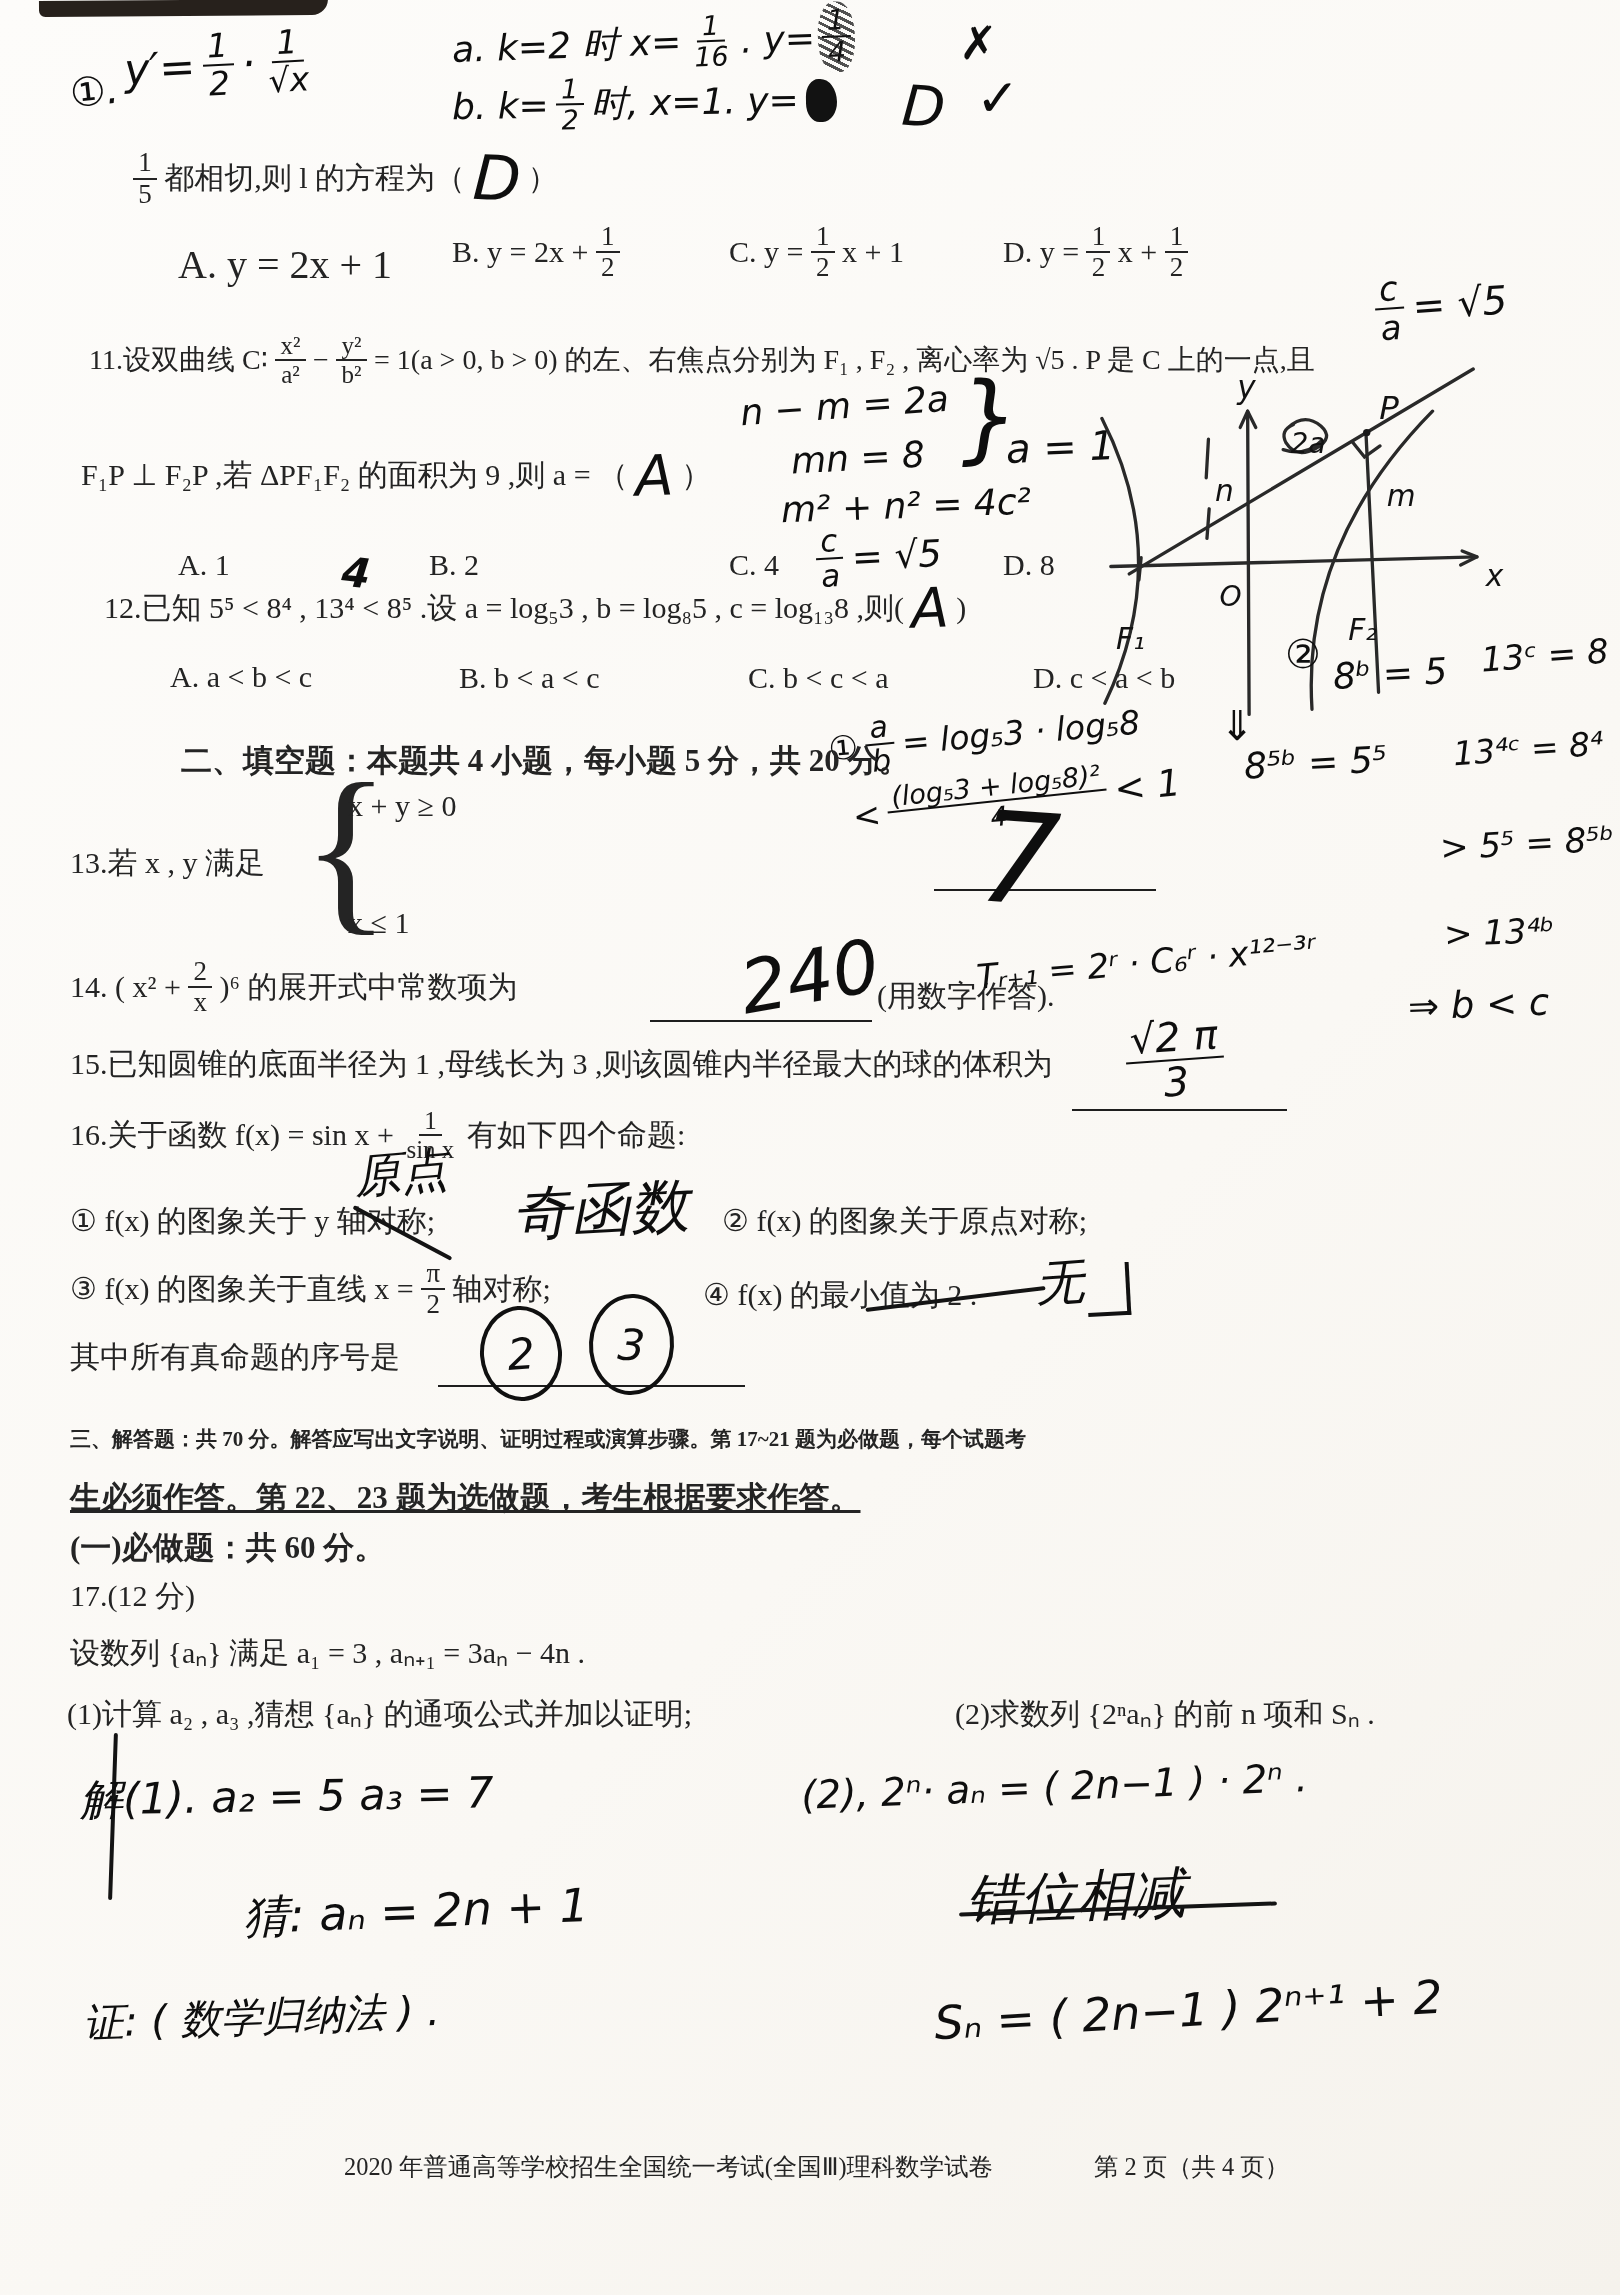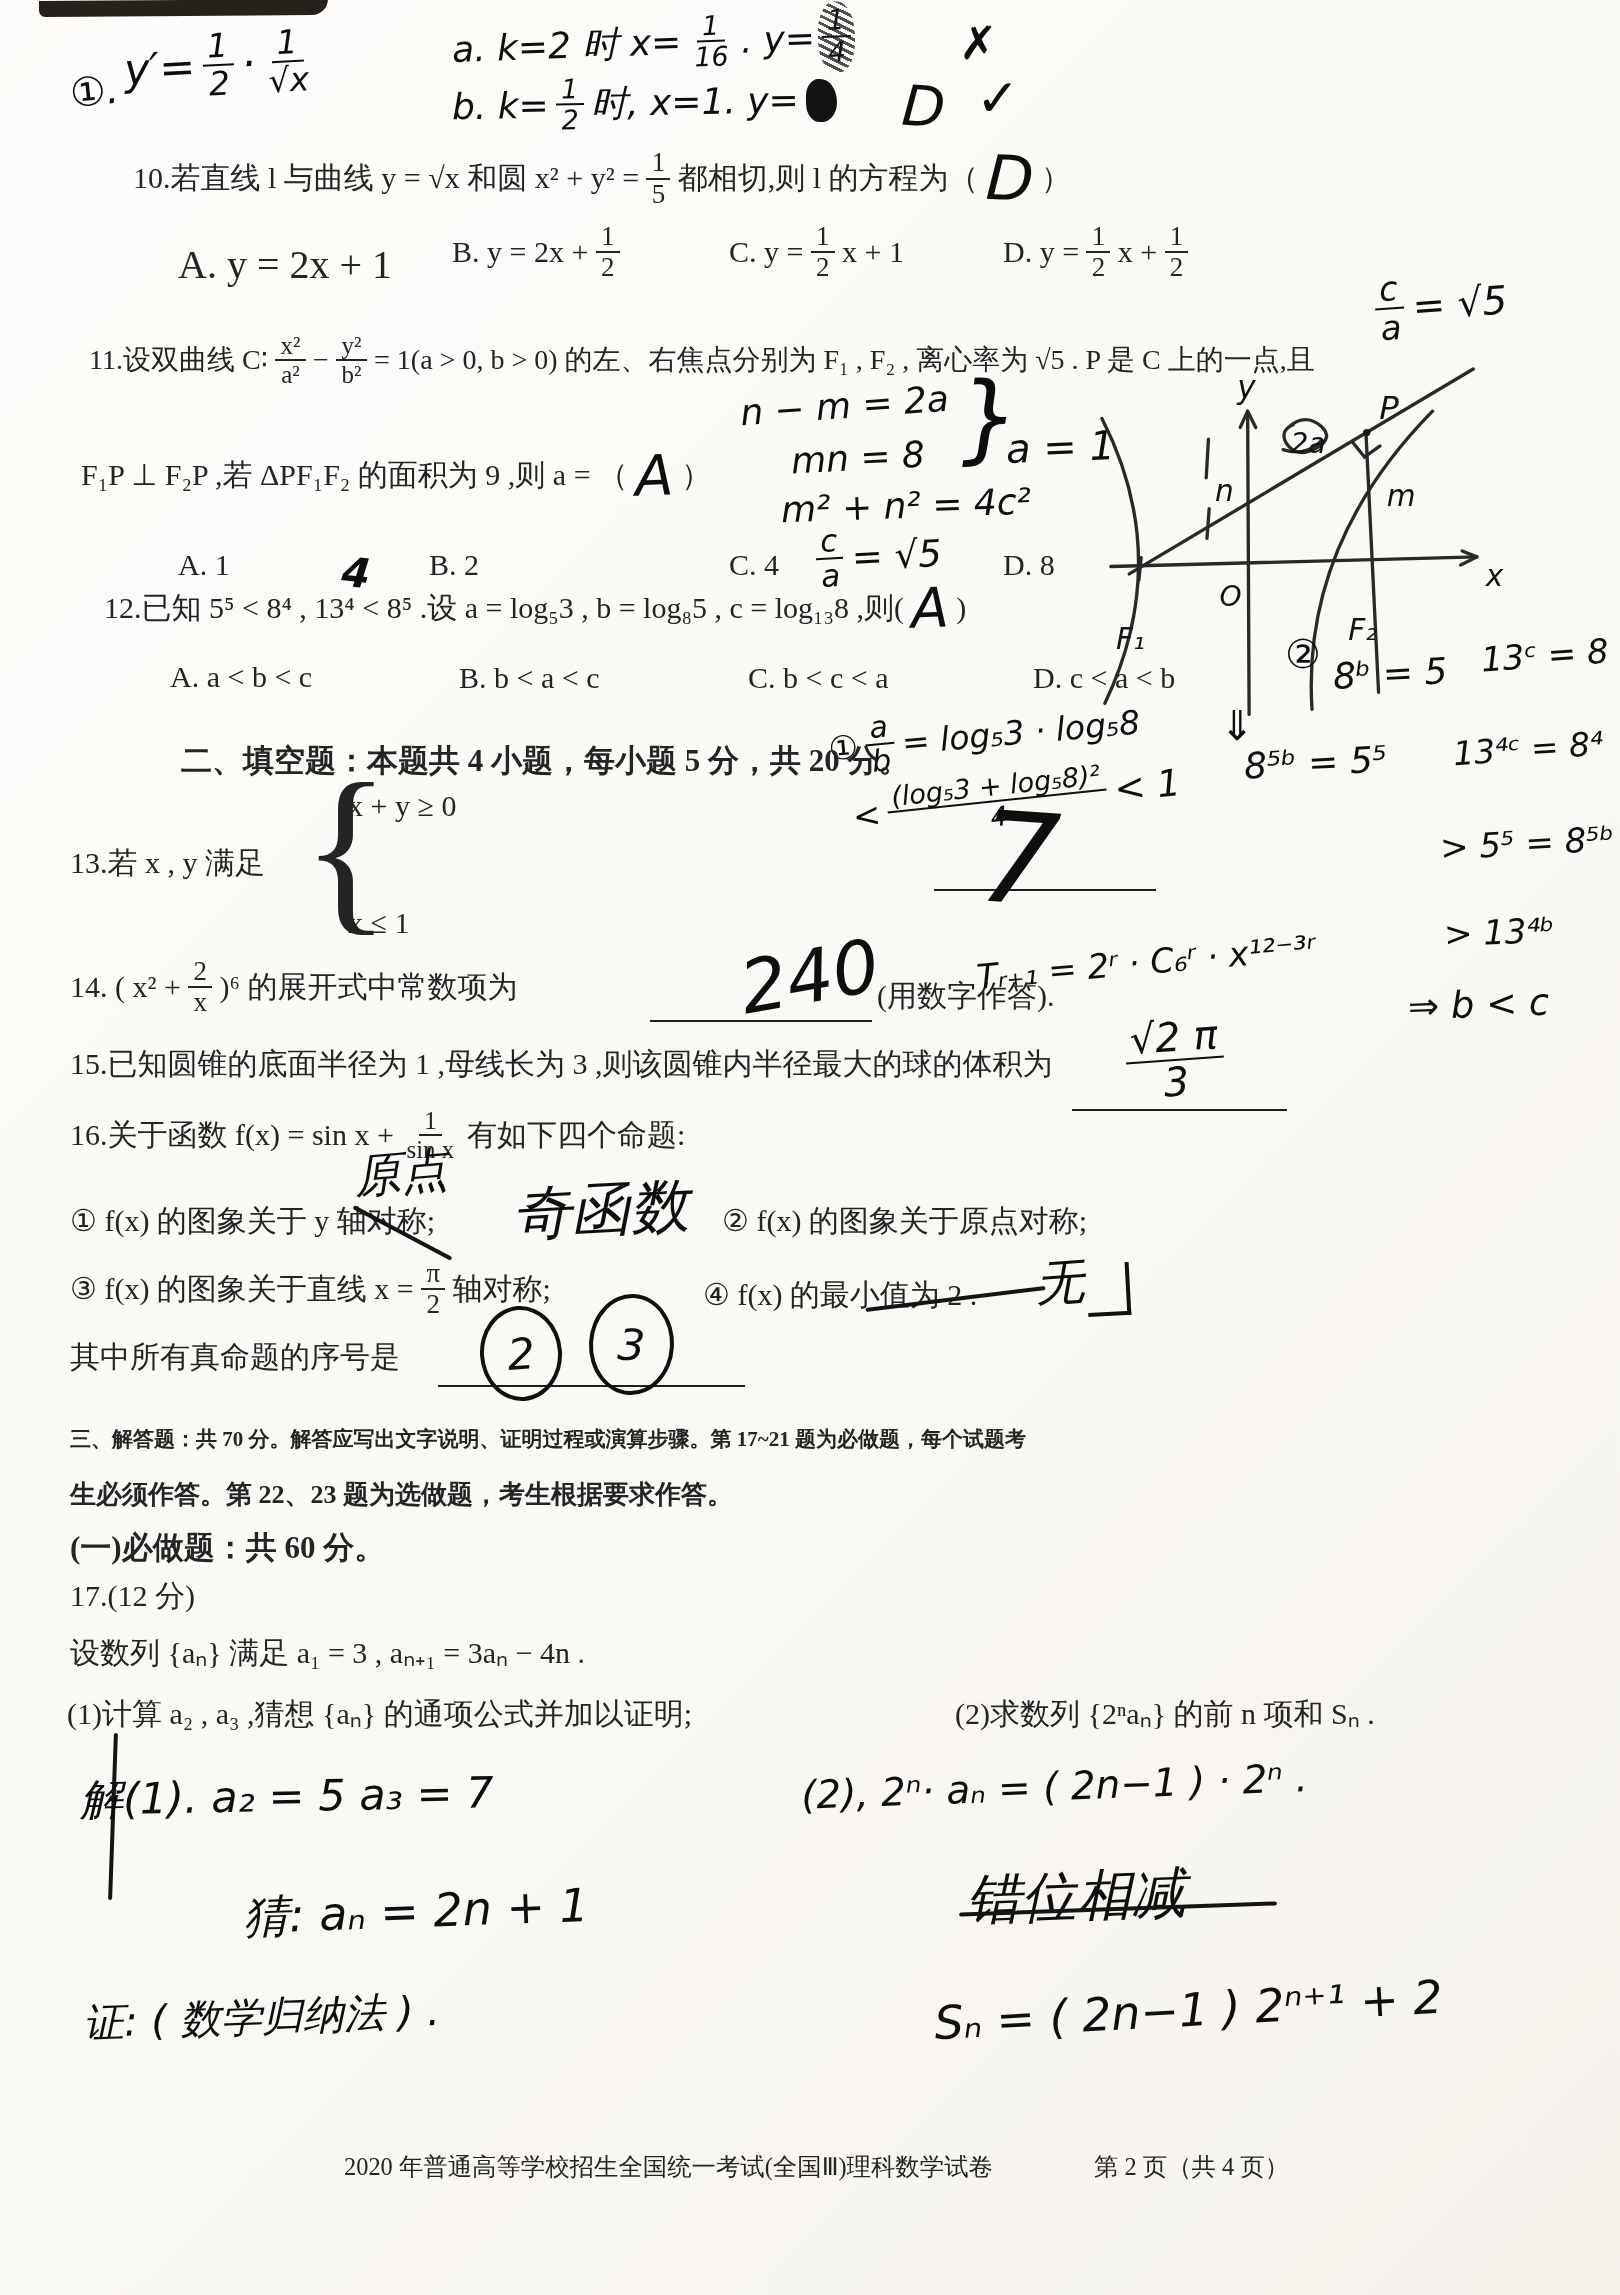--- a/index.html
+++ b/index.html
@@ -61,21 +61,20 @@
         <span class="num">1</span>
         <span class="den">2</span>
       </span>
     <span>时,  x=1.   y=</span>
     <span class="blob"></span>
   </div>
   <div class="hw" style="left:902px;top:74px;font-size:56px;transform:rotate(4deg);">D</div>
   <div class="hw" style="left:976px;top:68px;font-size:52px;">✓</div>
 
   <div class="pr flex" style="left:133px;top:142px;font-size:30px;">
-    <span>10.若直线 l 与曲线 y = √x 和圆 x² + y² =</span>
     <span class="frac" style="font-size:27px;">
         <span class="num">1</span>
         <span class="den">5</span>
       </span>
     <span>都相切,则 l 的方程为（</span>
     <span class="hw" style="position:static;font-size:62px;transform:rotate(3deg);">D</span>
     <span>）</span>
   </div>
   <div class="pr" style="left:178px;top:241px;font-size:40px;">A.  y = 2x + 1</div>
   <div class="pr flex" style="left:452px;top:222px;font-size:30px;">
@@ -269,21 +268,21 @@
   <div class="pr" style="left:703px;top:1275px;font-size:30px;">④ f(x) 的最小值为 2 .</div>
   <div class="strike" style="left:865px;top:1297px;width:181px;transform:rotate(-7deg);"></div>
   <div class="hw" style="left:1035px;top:1250px;font-size:49px;transform:rotate(-4deg);">无</div>
   <div class="corner" style="left:1087px;top:1263px;width:39px;height:49px;transform:rotate(-3deg);"></div>
   <div class="pr" style="left:70px;top:1337px;font-size:30px;">其中所有真命题的序号是</div>
   <div class="rule" style="left:438px;top:1385px;width:307px;"></div>
   <div class="hwcircle" style="left:480px;top:1306px;width:74px;height:87px;font-size:43px;transform:rotate(-4deg);">2</div>
   <div class="hwcircle" style="left:589px;top:1294px;width:77px;height:93px;font-size:43px;transform:rotate(3deg);">3</div>
 
   <div class="pr prb" style="left:70px;top:1425px;font-size:21px;">三、解答题：共 70 分。解答应写出文字说明、证明过程或演算步骤。第 17~21 题为必做题，每个试题考</div>
-  <div class="pr prb" style="left:70px;top:1477px;font-size:26px;">生必须作答。第 22、23 题为选做题，考生根据要求作答。</div>
+  <div class="pr prb" style="left:70px;top:1477px;font-size:31px;text-decoration:underline;">生必须作答。第 22、23 题为选做题，考生根据要求作答。</div>
   <div class="pr prb" style="left:70px;top:1527px;font-size:31px;">(一)必做题：共 60 分。</div>
   <div class="pr" style="left:70px;top:1576px;font-size:30px;">17.(12 分)</div>
 
   <div class="pr" style="left:70px;top:1631px;font-size:30px;">设数列 {aₙ} 满足 a₁ = 3 , aₙ₊₁ = 3aₙ − 4n .</div>
   <div class="pr" style="left:67px;top:1692px;font-size:30px;">(1)计算 a₂ , a₃ ,猜想 {aₙ} 的通项公式并加以证明;</div>
   <div class="pr" style="left:955px;top:1692px;font-size:30px;">(2)求数列 {2ⁿaₙ} 的前 n 项和 Sₙ .</div>
 
   <div class="vstroke" style="left:111px;top:1733px;height:167px;transform:rotate(2deg);"></div>
   <div class="hw" style="left:80px;top:1768px;font-size:43px;transform:rotate(-1deg);">解(1).  a₂ = 5     a₃ = 7</div>
   <div class="hw" style="left:243px;top:1881px;font-size:46px;transform:rotate(-2deg);">猜:  aₙ = 2n + 1</div>

